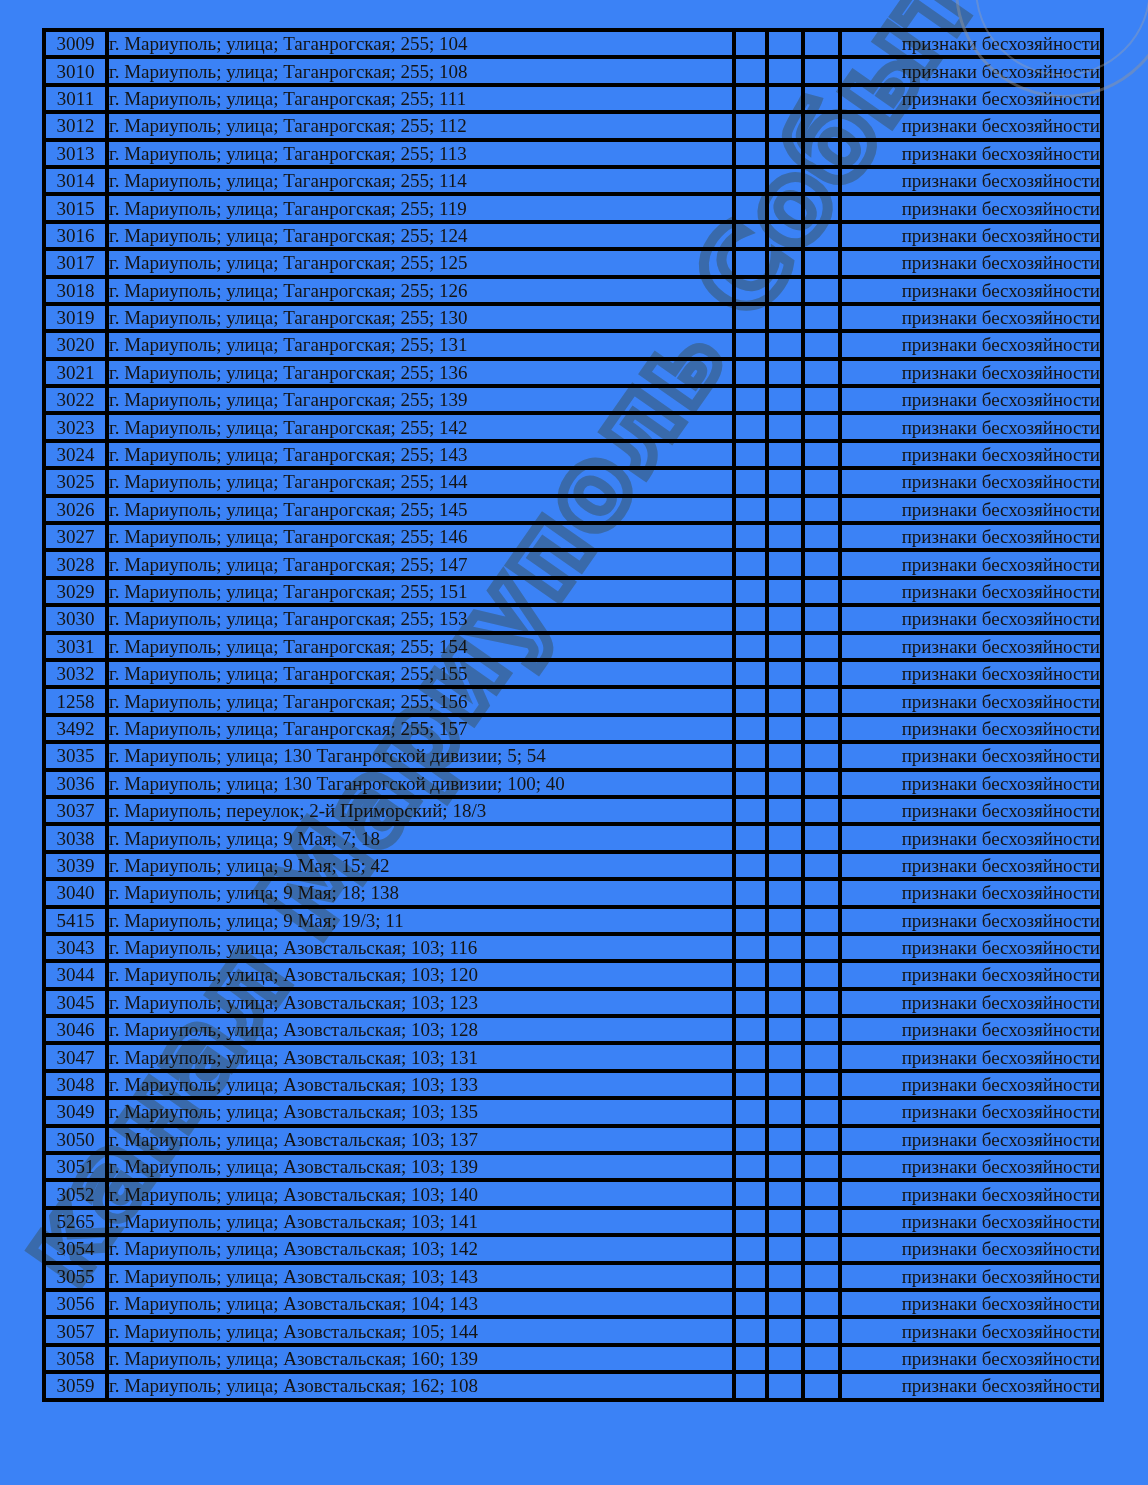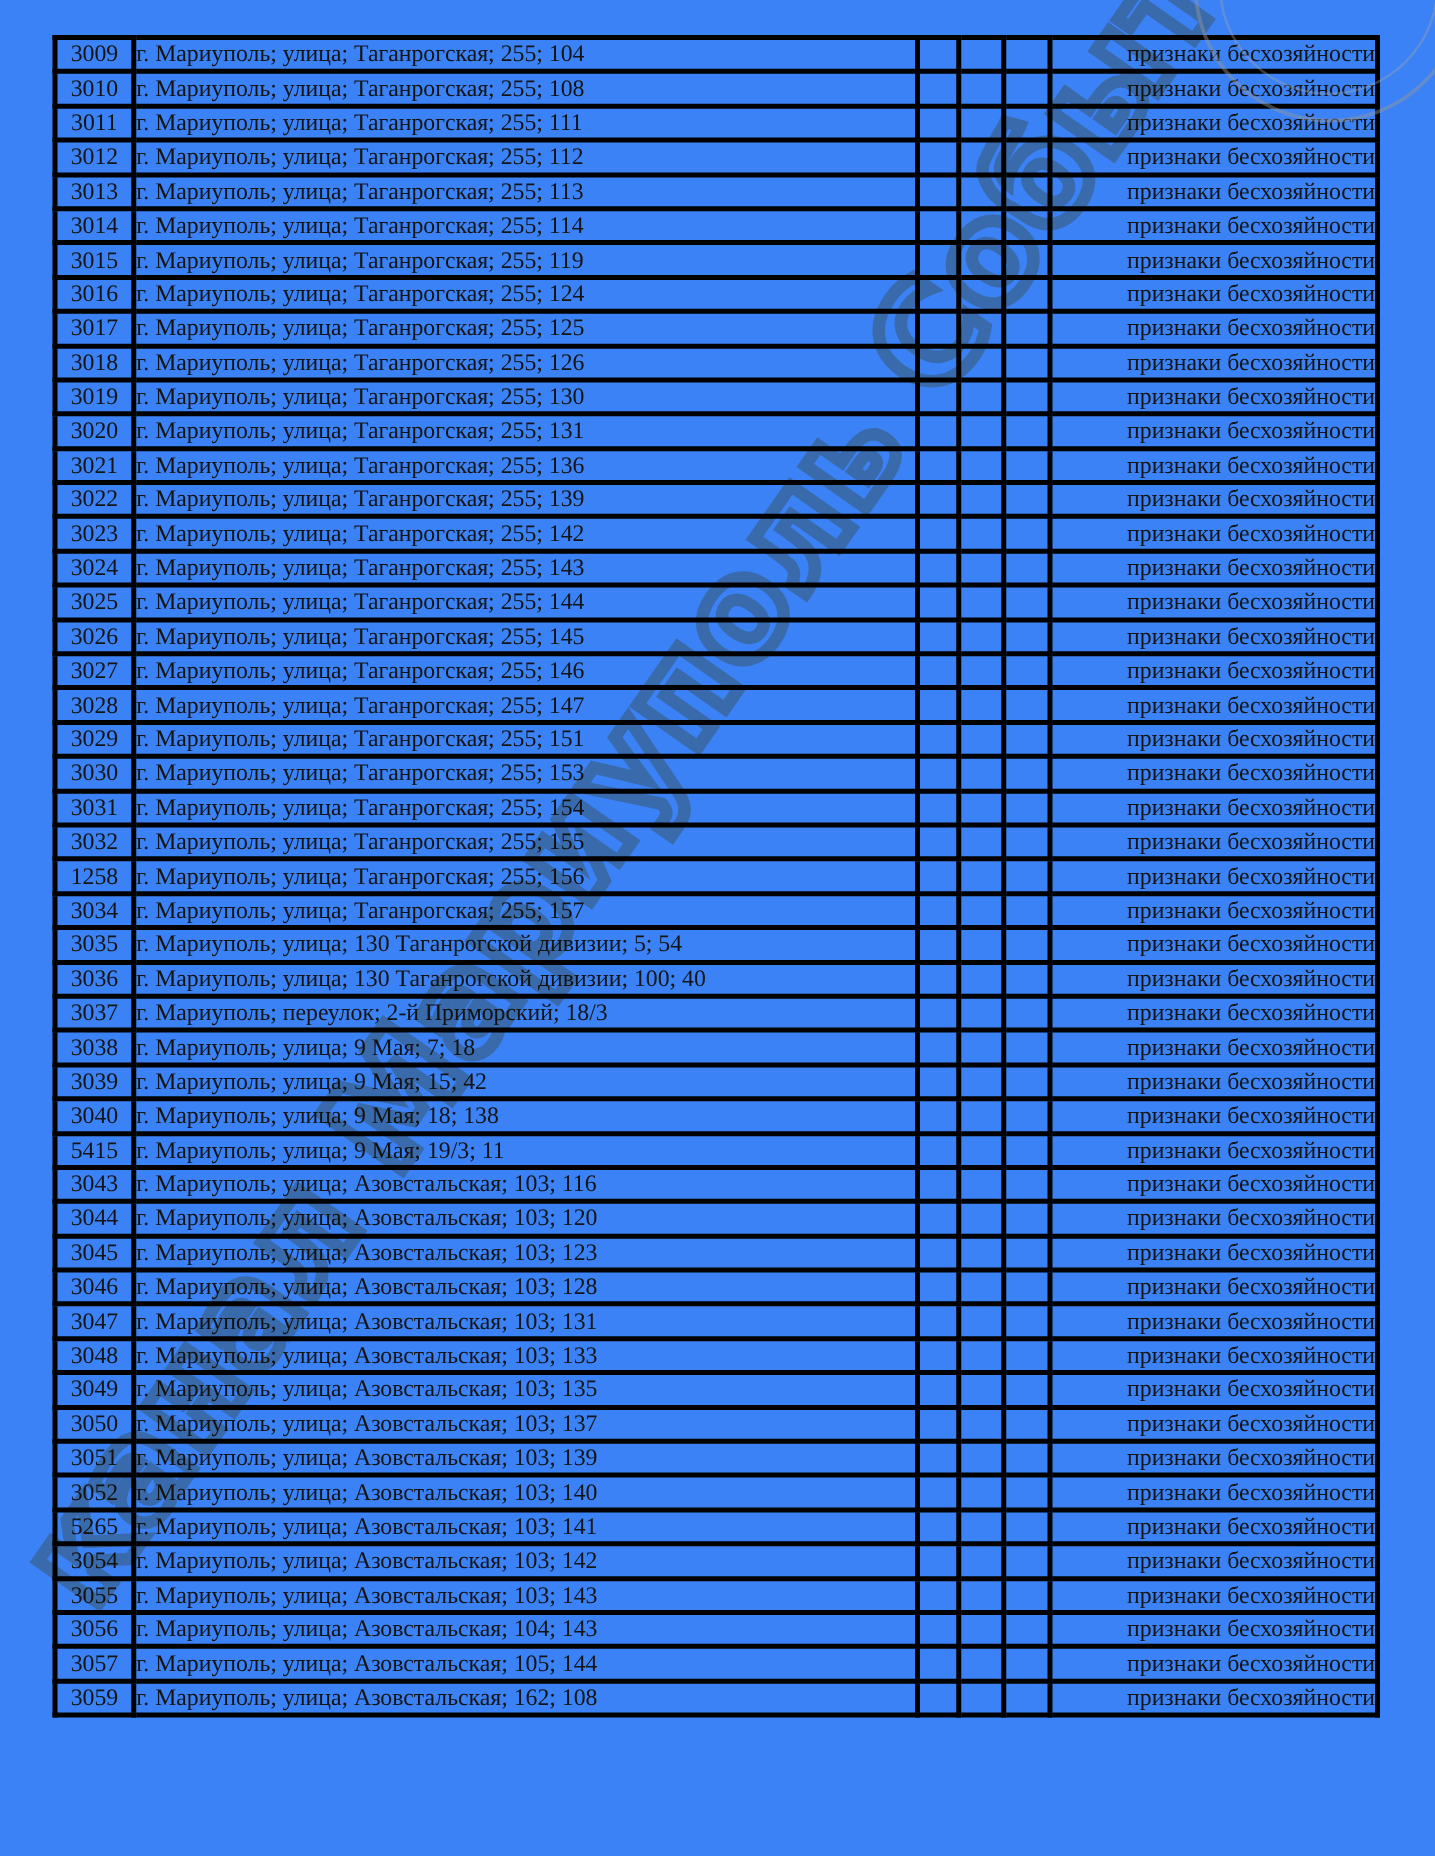--- a/index.html
+++ b/index.html
@@ -286,21 +286,21 @@
         </tr>
         <tr>
           <td class="col-num">1258</td>
           <td class="col-addr">г. Мариуполь; улица; Таганрогская; 255; 156</td>
           <td class="col-gap"></td>
           <td class="col-gap"></td>
           <td class="col-gap"></td>
           <td class="col-status">признаки бесхозяйности</td>
         </tr>
         <tr>
-          <td class="col-num">3034</td>
+          <td class="col-num">3492</td>
           <td class="col-addr">г. Мариуполь; улица; Таганрогская; 255; 157</td>
           <td class="col-gap"></td>
           <td class="col-gap"></td>
           <td class="col-gap"></td>
           <td class="col-status">признаки бесхозяйности</td>
         </tr>
         <tr>
           <td class="col-num">3035</td>
           <td class="col-addr">г. Мариуполь; улица; 130 Таганрогской дивизии; 5; 54</td>
           <td class="col-gap"></td>
@@ -464,20 +464,28 @@
           <td class="col-num">3056</td>
           <td class="col-addr">г. Мариуполь; улица; Азовстальская; 104; 143</td>
           <td class="col-gap"></td>
           <td class="col-gap"></td>
           <td class="col-gap"></td>
           <td class="col-status">признаки бесхозяйности</td>
         </tr>
         <tr>
           <td class="col-num">3057</td>
           <td class="col-addr">г. Мариуполь; улица; Азовстальская; 105; 144</td>
+          <td class="col-gap"></td>
+          <td class="col-gap"></td>
+          <td class="col-gap"></td>
+          <td class="col-status">признаки бесхозяйности</td>
+        </tr>
+        <tr>
+          <td class="col-num">3058</td>
+          <td class="col-addr">г. Мариуполь; улица; Азовстальская; 160; 139</td>
           <td class="col-gap"></td>
           <td class="col-gap"></td>
           <td class="col-gap"></td>
           <td class="col-status">признаки бесхозяйности</td>
         </tr>
         <tr>
           <td class="col-num">3059</td>
           <td class="col-addr">г. Мариуполь; улица; Азовстальская; 162; 108</td>
           <td class="col-gap"></td>
           <td class="col-gap"></td>

